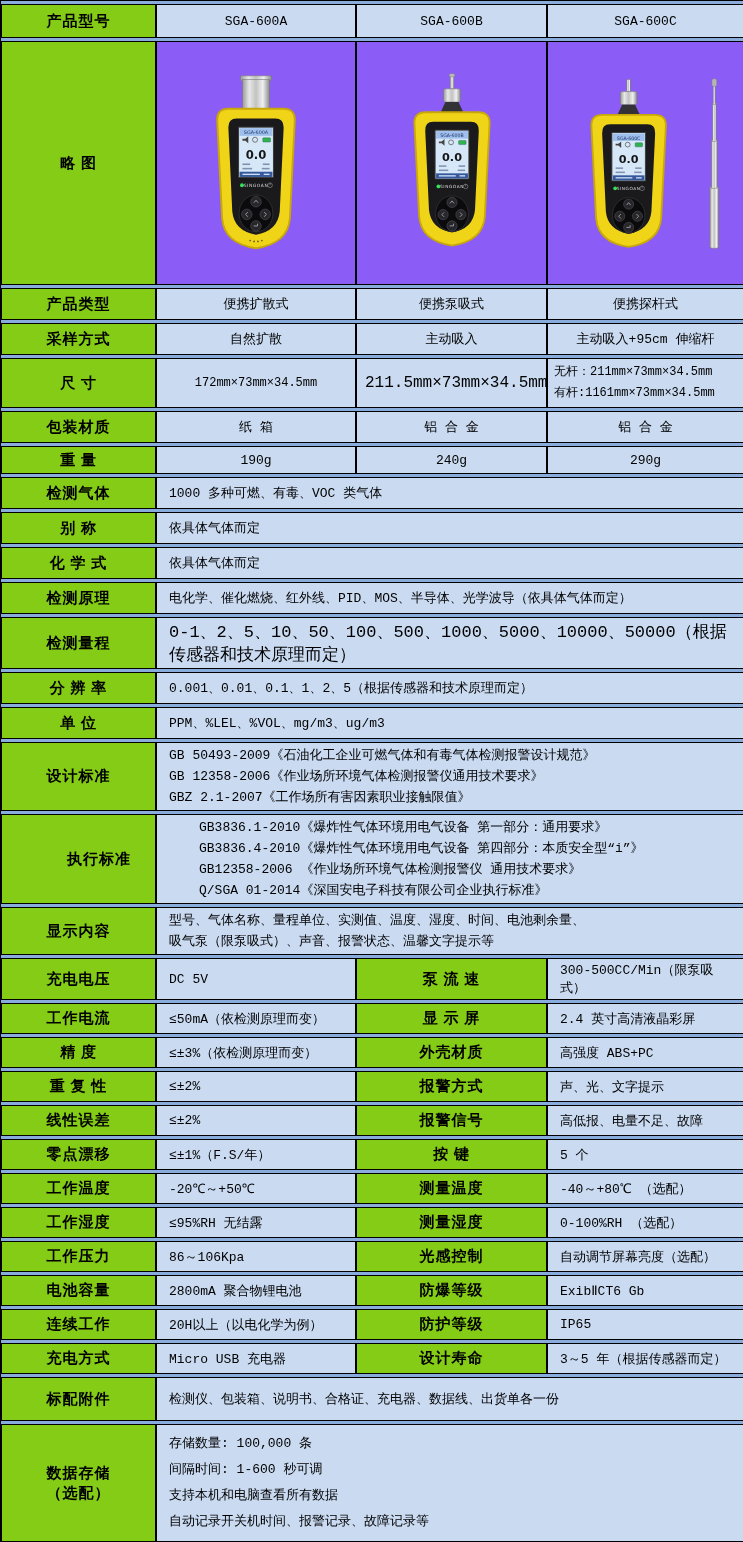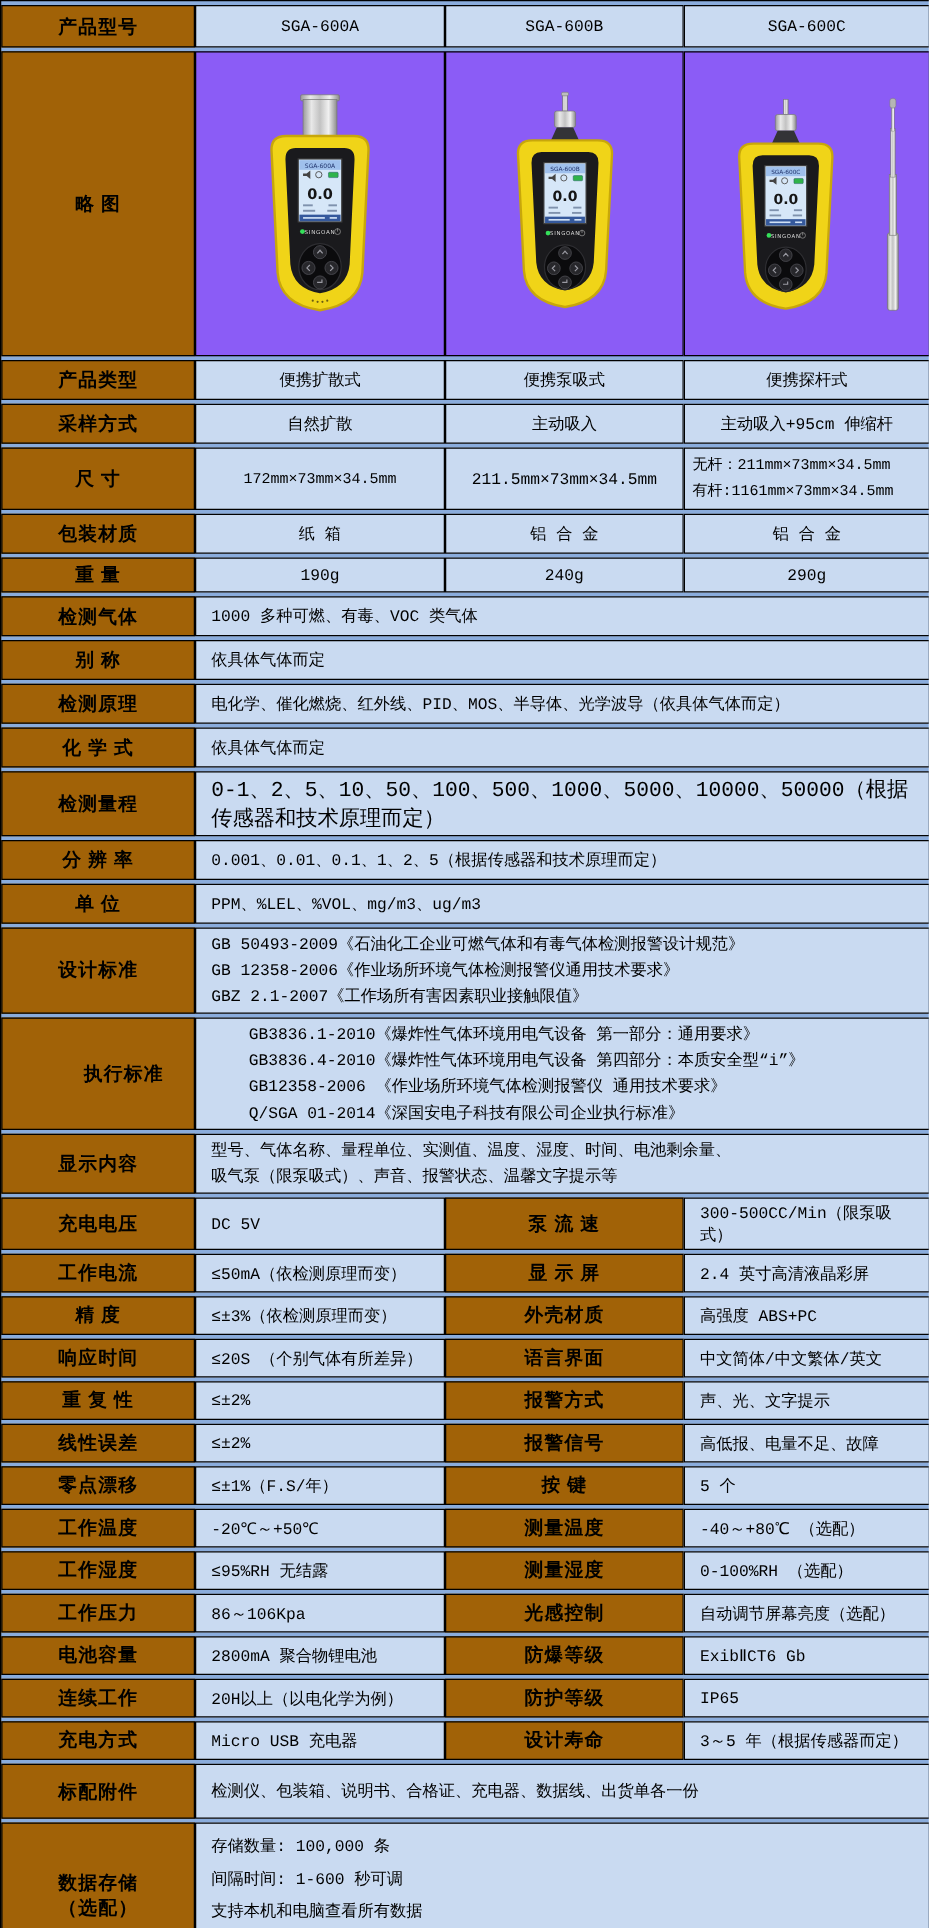--- a/index.html
+++ b/index.html
@@ -14,21 +14,21 @@
     font-family:"Liberation Serif","DejaVu Serif",serif;
     color:#000;
   }
   td{
     border:1px solid #000;
     box-sizing:border-box;
     overflow:hidden;
     vertical-align:middle;
   }
   td.lbl{
-    background:#a16207;
+    background:#84cc16;
     text-align:center;
     font-weight:bold;
     font-size:15px;
     letter-spacing:1px;
   }
   td.val{
     background:#c9daf1;
     font-size:13px;
     font-family:"Liberation Mono","DejaVu Sans Mono",monospace;
     padding:2px 8px 2px 12px;
@@ -217,21 +217,21 @@
 </tr>
 <tr class="h-std">
   <td class="lbl">采样方式</td>
   <td class="val ctr">自然扩散</td>
   <td class="val ctr">主动吸入</td>
   <td class="val ctr">主动吸入+95cm 伸缩杆</td>
 </tr>
 <tr class="h-size">
   <td class="lbl">尺    寸</td>
   <td class="val ctr" style="font-size:12px">172mm×73mm×34.5mm</td>
-  <td class="val ctr" style="font-size:13px">211.5mm×73mm×34.5mm</td>
+  <td class="val ctr" style="font-size:16px">211.5mm×73mm×34.5mm</td>
   <td class="val" style="font-size:12px;padding-left:6px">
     <div class="line">无杆：211mm×73mm×34.5mm</div>
     <div class="line">有杆:1161mm×73mm×34.5mm</div>
   </td>
 </tr>
 <tr class="h-std">
   <td class="lbl">包装材质</td>
   <td class="val ctr">纸 箱</td>
   <td class="val ctr">铝 合 金</td>
   <td class="val ctr">铝 合 金</td>
@@ -245,26 +245,26 @@
 
 <tr class="h-std">
   <td class="lbl">检测气体</td>
   <td class="val" colspan="3">1000 多种可燃、有毒、VOC 类气体</td>
 </tr>
 <tr class="h-std">
   <td class="lbl">别    称</td>
   <td class="val" colspan="3">依具体气体而定</td>
 </tr>
 <tr class="h-std">
+  <td class="lbl">化 学 式</td>
+  <td class="val" colspan="3">依具体气体而定</td>
+</tr>
+<tr class="h-std">
   <td class="lbl">检测原理</td>
   <td class="val" colspan="3">电化学、催化燃烧、红外线、PID、MOS、半导体、光学波导（依具体气体而定）</td>
-</tr>
-<tr class="h-std">
-  <td class="lbl">化 学 式</td>
-  <td class="val" colspan="3">依具体气体而定</td>
 </tr>
 <tr class="h-std">
   <td class="lbl">检测量程</td>
   <td class="val" colspan="3" style="font-size:17px">0-1、2、5、10、50、100、500、1000、5000、10000、50000（根据传感器和技术原理而定）</td>
 </tr>
 <tr class="h-std">
   <td class="lbl">分 辨 率</td>
   <td class="val" colspan="3">0.001、0.01、0.1、1、2、5（根据传感器和技术原理而定）</td>
 </tr>
 <tr class="h-std">
@@ -311,26 +311,20 @@
   <td class="lbl">显 示 屏</td>
   <td class="val">2.4 英寸高清液晶彩屏</td>
 </tr>
 <tr class="h-dual">
   <td class="lbl">精    度</td>
   <td class="val">≤±3%（依检测原理而变）</td>
   <td class="lbl">外壳材质</td>
   <td class="val">高强度 ABS+PC</td>
 </tr>
 <tr class="h-dual">
-  <td class="lbl">响应时间</td>
-  <td class="val">≤20S （个别气体有所差异）</td>
-  <td class="lbl">语言界面</td>
-  <td class="val">中文简体/中文繁体/英文</td>
-</tr>
-<tr class="h-dual">
   <td class="lbl">重 复 性</td>
   <td class="val">≤±2%</td>
   <td class="lbl">报警方式</td>
   <td class="val">声、光、文字提示</td>
 </tr>
 <tr class="h-dual">
   <td class="lbl">线性误差</td>
   <td class="val">≤±2%</td>
   <td class="lbl">报警信号</td>
   <td class="val">高低报、电量不足、故障</td>

